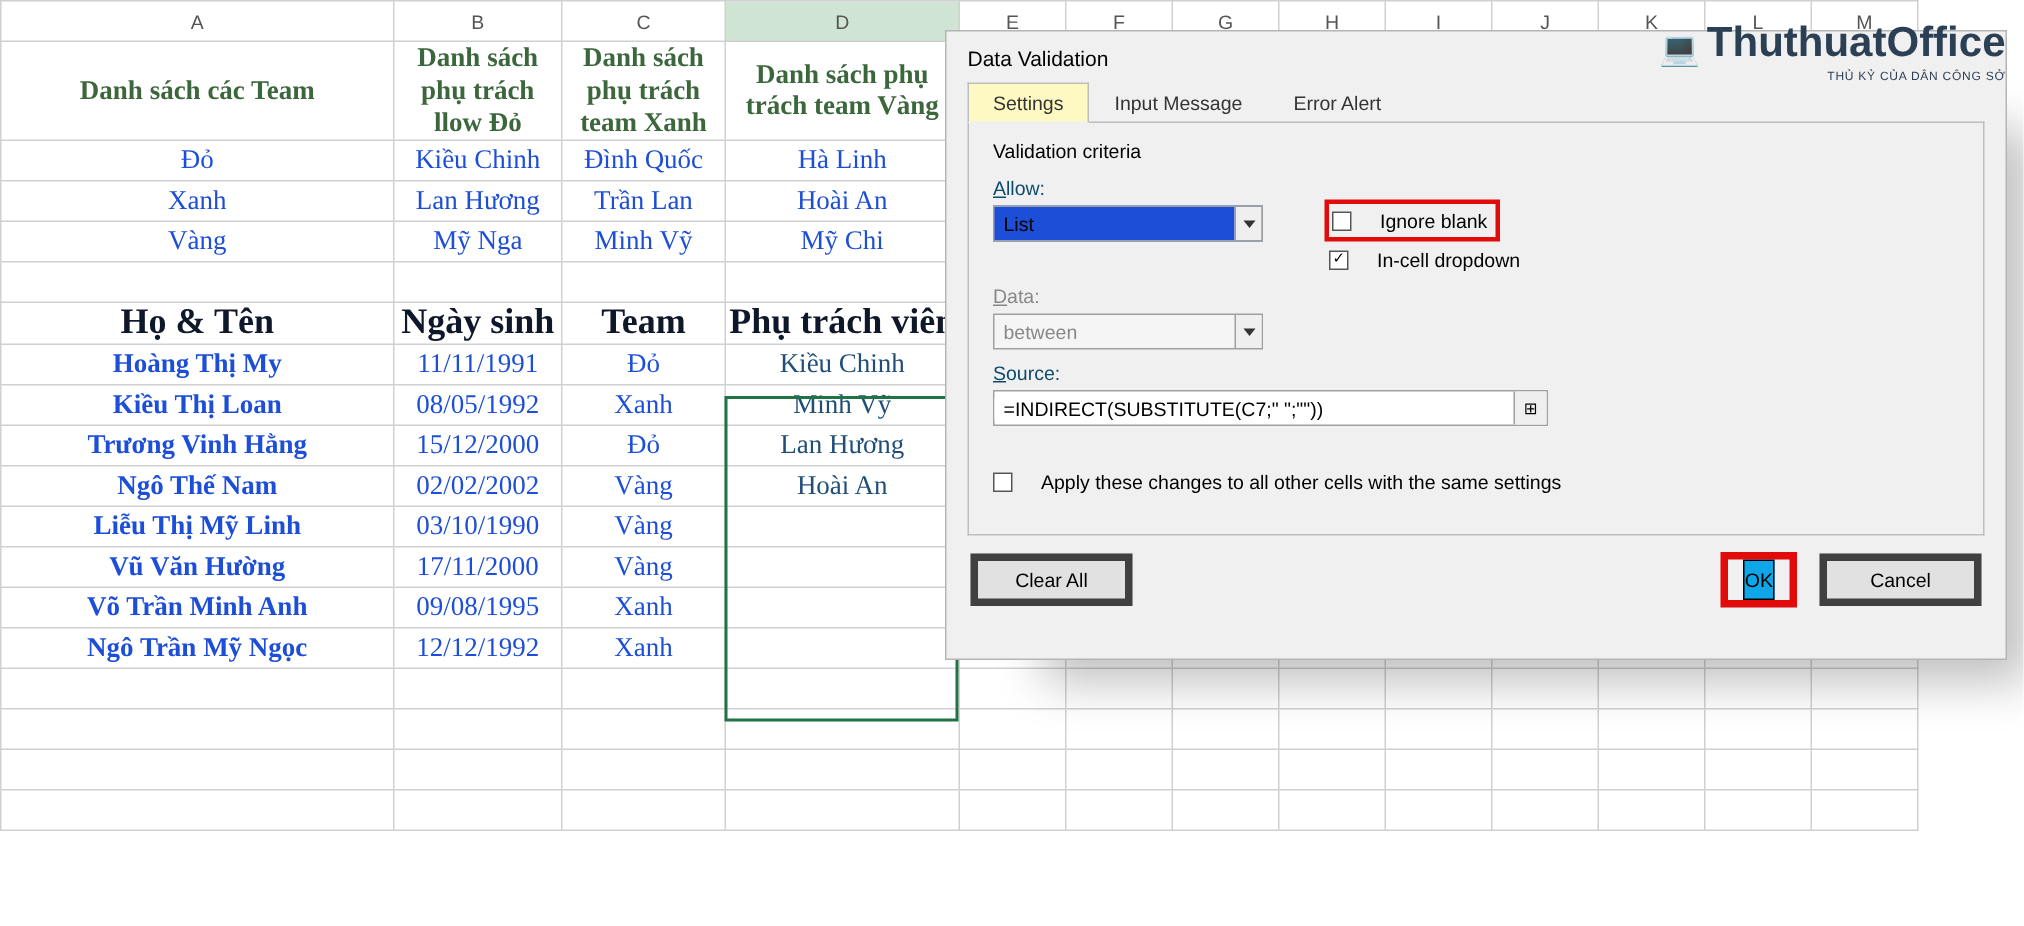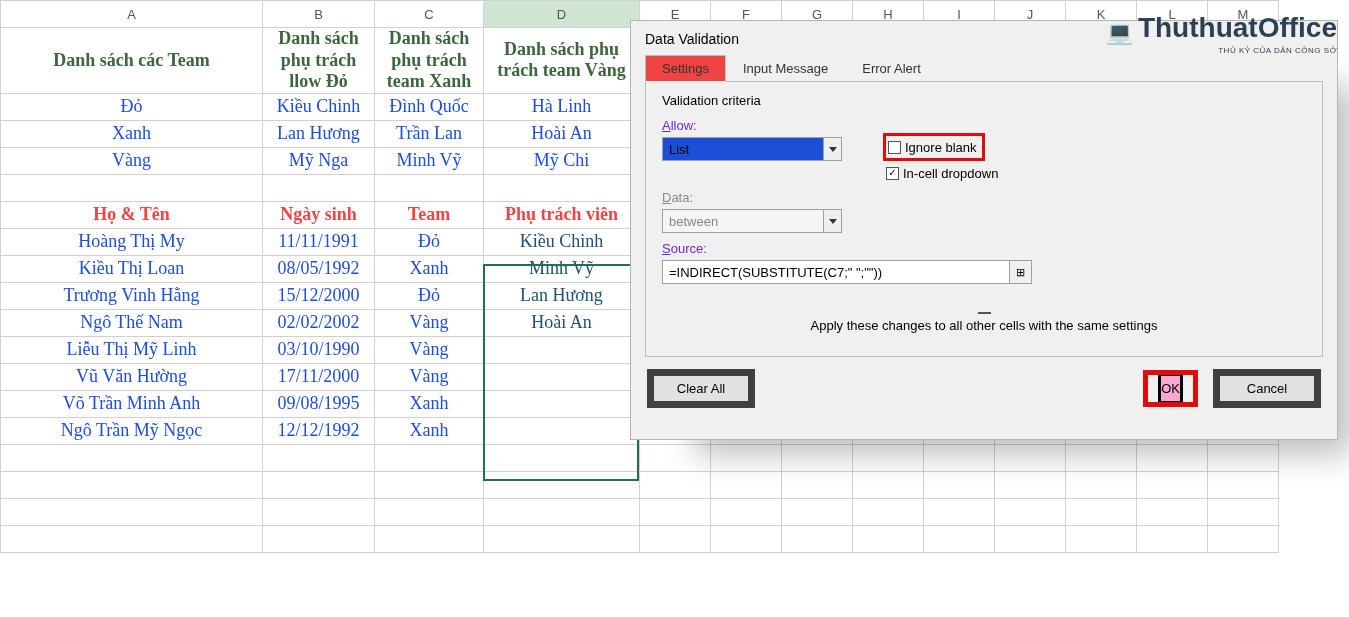--- a/index.html
+++ b/index.html
@@ -51,26 +51,26 @@
     height: auto;
   }
   .hdr-top-multi { height: 112px; }
   .data-cell {
     font-family: "Times New Roman", serif;
     font-size: 18px;
     color: #1d4ed8;
   }
   .hdr-bottom {
     background: #e2efda;
-    color: #ef4444;
+    color: #0f172a;
     font-weight: bold;
     font-family: "Times New Roman", serif;
-    font-size: 18px;
-  }
-  .left-align { text-align: left; padding-left: 4px; }
+    font-size: 24px;
+  }
+  .left-align { text-align: left; padding-left: 4px; font-weight: bold; }
   .data-blue {
     font-family: "Times New Roman", serif;
     font-size: 18px;
     color: #1f4e79;
   }
   .sel-1 { background: #fff; position: relative; }
   .sel-rest { background: #b7b7b7; }
   .selection-border {
     position: absolute;
     pointer-events: none;
@@ -118,29 +118,29 @@
     padding: 5px 16px;
     border: 1px solid transparent;
     position: relative;
     top: 1px;
     color: #333;
     cursor: default;
   }
   .tab.active {
     border: 1px solid #bdbdbd;
     border-bottom: 1px solid #f0f0f0;
-    background: #ef4444;
+    background: #fef9c3;
   }
   .panel {
     margin: 0 14px;
     border: 1px solid #bdbdbd;
     border-top: none;
     padding: 12px 16px 26px;
   }
-  .field-label { color: #6d28d9; margin-bottom: 4px; }
+  .field-label { color: #0c4a6e; margin-bottom: 4px; }
   .field-label .ul { text-decoration: underline; }
   .combo {
     display: flex;
     width: 180px;
     height: 24px;
     border: 1px solid #a0a0a0;
     background: #1d4ed8;
     align-items: center;
     font-size: 13px;
   }
@@ -156,21 +156,21 @@
     justify-content: center;
   }
   .combo-btn::after {
     content: "";
     border-left: 4px solid transparent;
     border-right: 4px solid transparent;
     border-top: 5px solid #333;
   }
   .row { display: flex; gap: 24px; }
   .col-left { width: 200px; }
-  .chk { display: flex; align-items: center; gap: 4px; height: 18px; }
+  .chk { display: flex; align-items: center; gap: 19px; height: 18px; }
   .chkbox {
     width: 13px; height: 13px;
     border: 1px solid #555;
     background: #fff;
     display: inline-flex;
     align-items: center;
     justify-content: center;
     font-size: 10px;
     line-height: 1;
   }
@@ -203,27 +203,27 @@
     background: #efefef;
     display: flex;
     align-items: center;
     justify-content: center;
     font-size: 11px;
   }
   .dlg-btn {
     padding: 5px 0;
     width: 108px;
     text-align: center;
-    border: 7px solid #404040;
+    border: 5px solid #404040;
     background: #e1e1e1;
     cursor: default;
   }
   .dlg-btn.primary {
-    background: #f9a8d4;
-    border: 3px solid #000000;
+    background: #0ea5e9;
+    border: 1px solid #000000;
   }
   .btn-row {
     display: flex;
     justify-content: space-between;
     padding: 12px 16px 16px;
   }
   .btn-right { display: flex; gap: 20px; align-items: center; }
   .ok-hl {
     display: inline-block;
     padding: 6px 10px;
@@ -584,21 +584,21 @@
         </div>
       </div>
     </div>
     <div style="margin-top:8px;">
       <div class="field-label"><span class="ul">S</span>ource:</div>
       <div class="src">
         <input value="=INDIRECT(SUBSTITUTE(C7;&quot; &quot;;&quot;&quot;))" style="">
         <div class="src-btn">⊞</div>
       </div>
     </div>
-    <div class="chk" style="margin-top:28px;flex-direction:column;">
+    <div class="chk" style="margin-top:28px;">
       <span class="chkbox"></span>
       <span>Apply these changes to all other cells with the same settings</span>
     </div>
   </div>
   <div class="btn-row">
     <div class="dlg-btn"><span class="ul">C</span>lear All</div>
     <div class="btn-right">
       <span class="ok-hl">
         <span class="dlg-btn primary">OK</span>
       </span>

